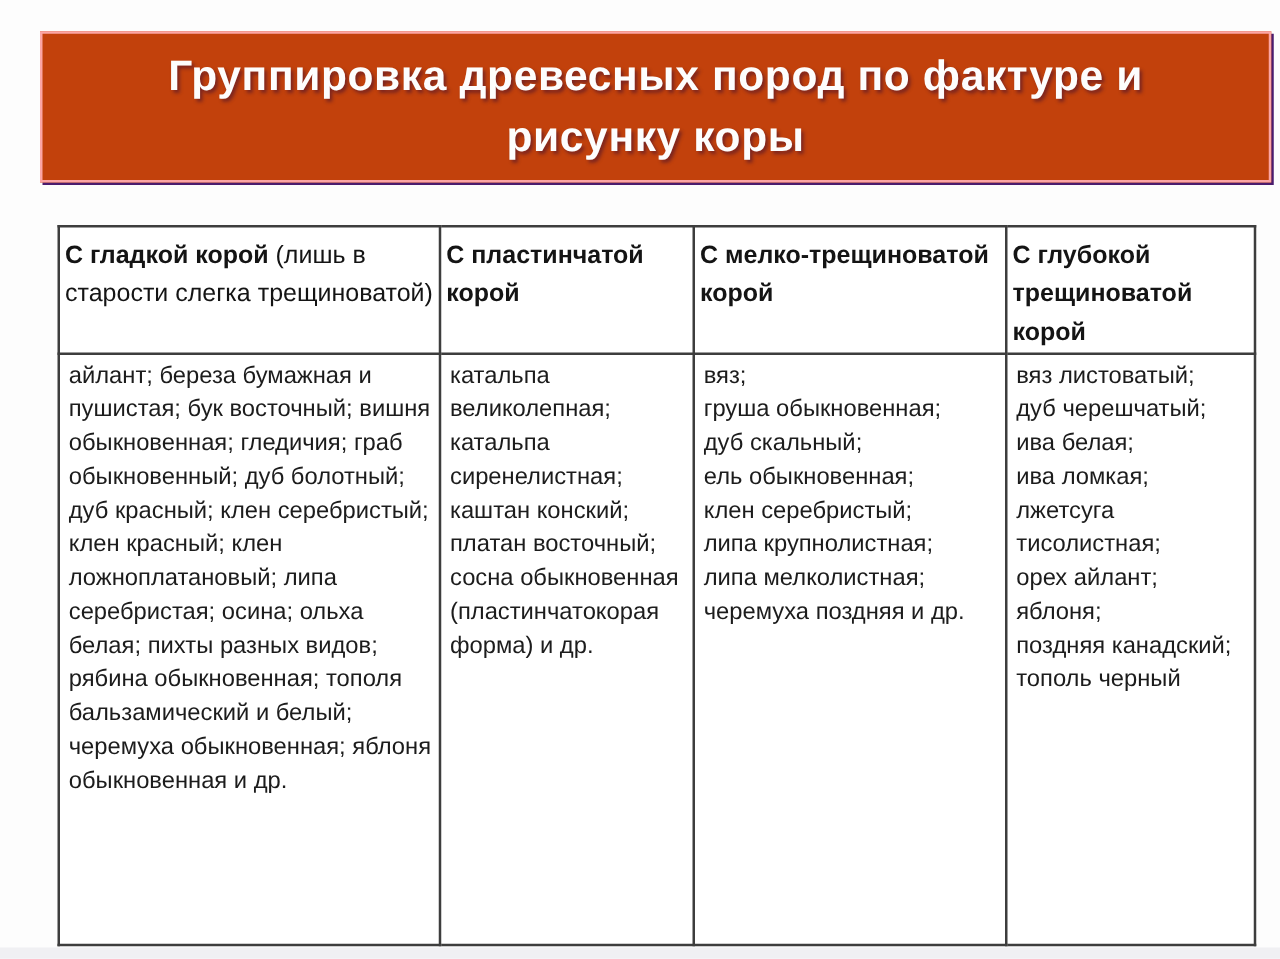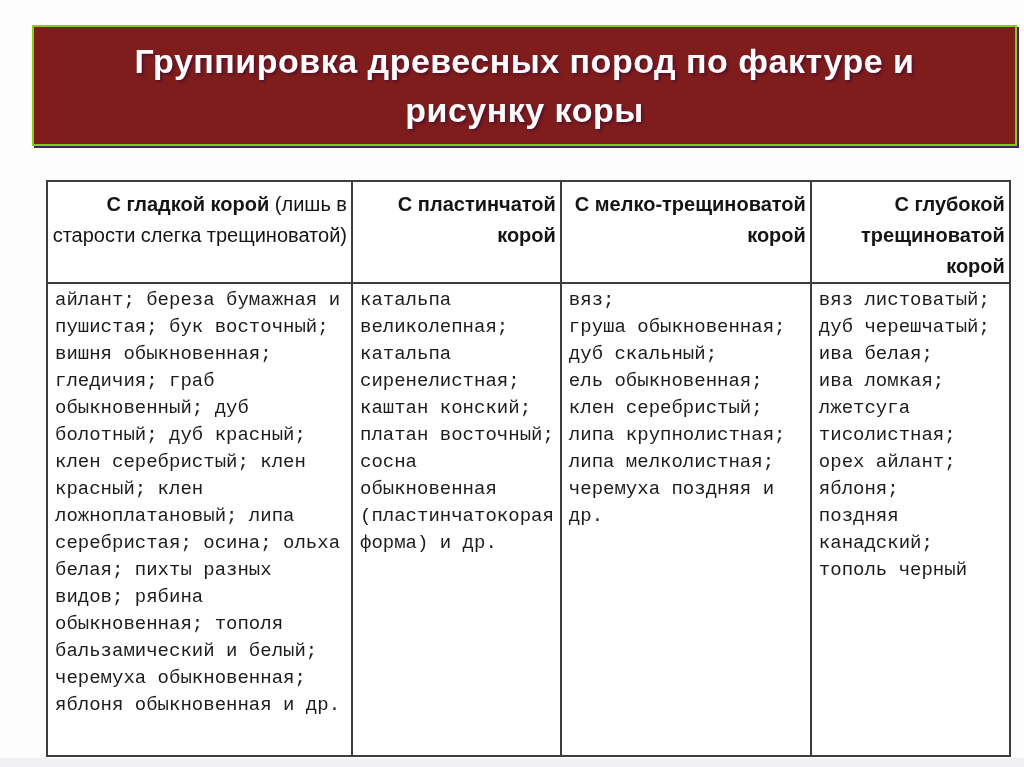--- a/index.html
+++ b/index.html
@@ -19,22 +19,22 @@
     inset: 0;
     background: #fdfdfd;
   }
   
   .banner {
     position: absolute;
     left: 32px;
     top: 25px;
     width: 985px;
     height: 121px;
-    background: #7f1d1d;
-    border: 2px solid #84cc16;
+    background: #c2410c;
+    border: 2px solid #fca5a5;
     box-sizing: border-box;
     box-shadow: 2px 2px 0 #4b1c6e;
     display: flex;
     flex-direction: column;
     justify-content: center;
     align-items: center;
   }
   .banner-title {
     color: #fdfdfd;
     font-weight: bold;
@@ -62,29 +62,29 @@
     overflow: hidden;
   }
   .bark-table th {
     width: auto;
     height: 100px;
     font-family: "Liberation Sans", sans-serif;
     font-weight: bold;
     font-size: 20px;
     line-height: 31px;
     color: #141414;
-    text-align: right;
+    text-align: left;
     padding: 7px 4px 0 4px;
   }
   .bark-table th .hdr-rest {
     font-weight: normal;
   }
   .bark-table td {
     height: 473px;
-    font-family: Liberation Mono, monospace;
+    font-family: Liberation Sans, sans-serif;
     font-size: 19px;
     line-height: 27px;
     color: #1c1c1c;
     text-align: left;
     padding: 3px 6px 0 7px;
   }
   .bark-table td .li {
     margin: 0;
   }
   

